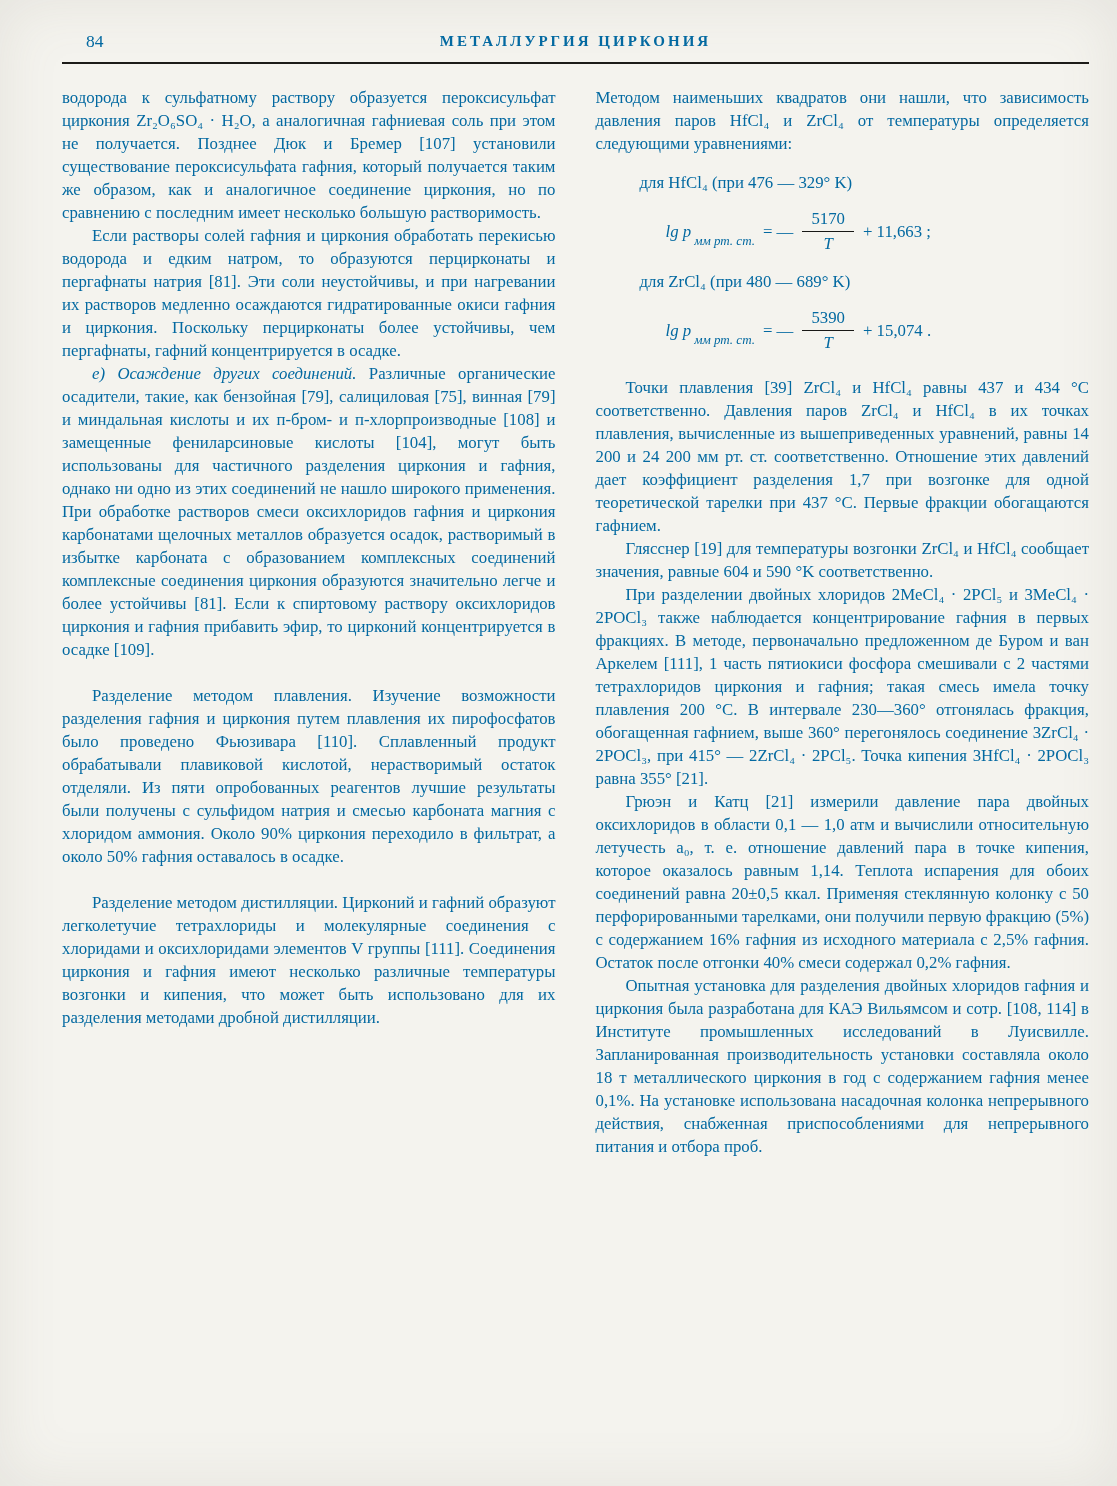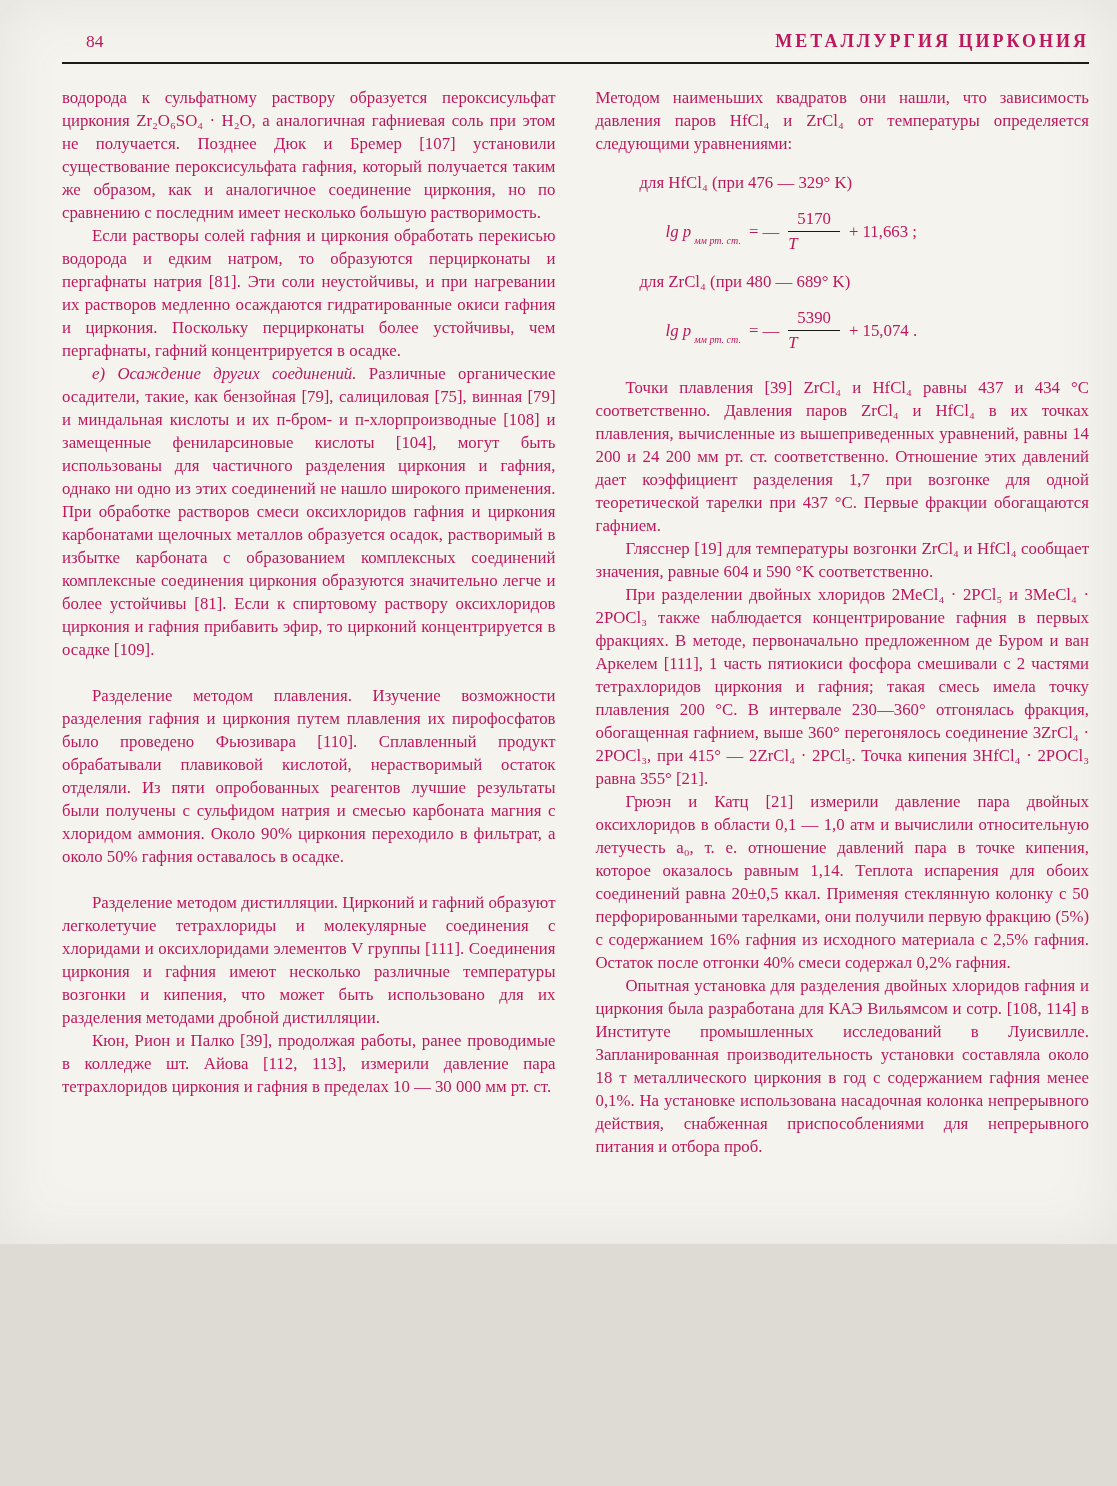--- a/index.html
+++ b/index.html
@@ -1,39 +1,39 @@
 <!DOCTYPE html>
 <html><head>
 <meta charset="utf-8">
 <style>
   * { margin: 0; padding: 0; box-sizing: border-box; }
   html, body { background: #dedbd4; }
   body { width: 1117px; font-family: "Liberation Serif", "DejaVu Serif", serif; }
 
   .page {
     width: 1117px;
-    height: 1244px;
+    height: 1486px;
     background: #f4f3ee;
-    color: #be185d;
+    color: #0369a1;
     font-size: 16.8px;
     line-height: 23px;
     padding: 30px 28px 0 62px;
     overflow: hidden;
     position: relative;
     box-shadow: inset 0 0 60px rgba(120,115,100,0.12);
   }
 
   .header { position: relative; height: 24px; }
   .pagenum {
     position: absolute; left: 24px; top: 0;
     font-size: 17.5px;
   }
   .running-title {
-    display: block; text-align: right;
-    font-size: 18px; font-weight: bold; letter-spacing: 3px;
+    display: block; text-align: center;
+    font-size: 15px; font-weight: bold; letter-spacing: 3px;
   }
   .rule { border-top: 2px solid #1c1b18; margin-top: 8px; }
 
   .columns {
     display: grid;
     grid-template-columns: 1fr 1fr;
     column-gap: 40px;
     margin-top: 22px;
   }
 
@@ -45,49 +45,48 @@
 
   .formula-block { margin: 6px 0 10px; }
   .formula-intro { margin: 16px 0 0 44px; }
   .equation {
     margin: 14px 0 6px 70px;
     display: flex;
     align-items: center;
   }
   .eq-lhs { font-style: italic; }
   .eq-sub {
-    font-size: 10px; font-style: italic;
+    font-size: 13px; font-style: italic;
     align-self: flex-end; margin: 0 8px 2px 3px;
     white-space: nowrap;
   }
   .eq-op { margin-right: 9px; }
   .frac {
     display: inline-flex; flex-direction: column;
-    margin-right: 9px; line-height: 21px;
+    text-align: center; margin-right: 9px; line-height: 21px;
   }
   .frac .num { border-bottom: 1.6px solid #181816; padding: 0 9px 2px; }
   .frac .den { font-style: italic; padding-top: 1px; }
 </style>
 </head>
 <body>
 
 <div class="page">
   <div class="header">
     <span class="pagenum">84</span>
     <span class="running-title">МЕТАЛЛУРГИЯ ЦИРКОНИЯ</span>
   </div>
   <div class="rule"></div>
   <div class="columns">
     <div class="col" id="col-left">
         <p class="para">водорода к сульфатному раствору образуется пероксисульфат циркония Zr₂O₆SO₄ · H₂O, а аналогичная гафниевая соль при этом не получается. Позднее Дюк и Бремер [107] установили существование пероксисульфата гафния, который получается таким же образом, как и аналогичное соединение циркония, но по сравнению с последним имеет несколько большую растворимость.</p>
         <p class="para indent">Если растворы солей гафния и циркония обработать перекисью водорода и едким натром, то образуются перцирконаты и пергафнаты натрия [81]. Эти соли неустойчивы, и при нагревании их растворов медленно осаждаются гидратированные окиси гафния и циркония. Поскольку перцирконаты более устойчивы, чем пергафнаты, гафний концентрируется в осадке.</p>
         <p class="para indent"><span class="lead-italic">е) Осаждение других соединений.</span> Различные органические осадители, такие, как бензойная [79], салициловая [75], винная [79] и миндальная кислоты и их п-бром- и п-хлорпроизводные [108] и замещенные фениларсиновые кислоты [104], могут быть использованы для частичного разделения циркония и гафния, однако ни одно из этих соединений не нашло широкого применения. При обработке растворов смеси оксихлоридов гафния и циркония карбонатами щелочных металлов образуется осадок, растворимый в избытке карбоната с образованием комплексных соединений комплексные соединения циркония образуются значительно легче и более устойчивы [81]. Если к спиртовому раствору оксихлоридов циркония и гафния прибавить эфир, то цирконий концентрируется в осадке [109].</p>
         <p class="para indent space-before"><span class="lead-bold">Разделение методом плавления.</span> Изучение возможности разделения гафния и циркония путем плавления их пирофосфатов было проведено Фьюзивара [110]. Сплавленный продукт обрабатывали плавиковой кислотой, нерастворимый остаток отделяли. Из пяти опробованных реагентов лучшие результаты были получены с сульфидом натрия и смесью карбоната магния с хлоридом аммония. Около 90% циркония переходило в фильтрат, а около 50% гафния оставалось в осадке.</p>
         <p class="para indent space-before"><span class="lead-bold">Разделение методом дистилляции.</span> Цирконий и гафний образуют легколетучие тетрахлориды и молекулярные соединения с хлоридами и оксихлоридами элементов V группы [111]. Соединения циркония и гафния имеют несколько различные температуры возгонки и кипения, что может быть использовано для их разделения методами дробной дистилляции.</p>
-        <p class="para indent">Кюн, Рион и Палко [39], продолжая работы, ранее проводимые в колледже шт. Айова [112, 113], измерили давление пара тетрахлоридов циркония и гафния в пределах 10 — 30 000 мм рт. ст.</p>
       </div>
     <div class="col" id="col-right">
         <p class="para">Методом наименьших квадратов они нашли, что зависимость давления паров HfCl₄ и ZrCl₄ от температуры определяется следующими уравнениями:</p>
         <div class="formula-block">
           <div class="formula-intro">для  HfCl₄ (при  476 — 329° K)</div>
           <div class="equation">
             <span class="eq-lhs">lg p</span>
             <span class="eq-sub">мм рт. ст.</span>
             <span class="eq-op">= —</span>
             <span class="frac">

